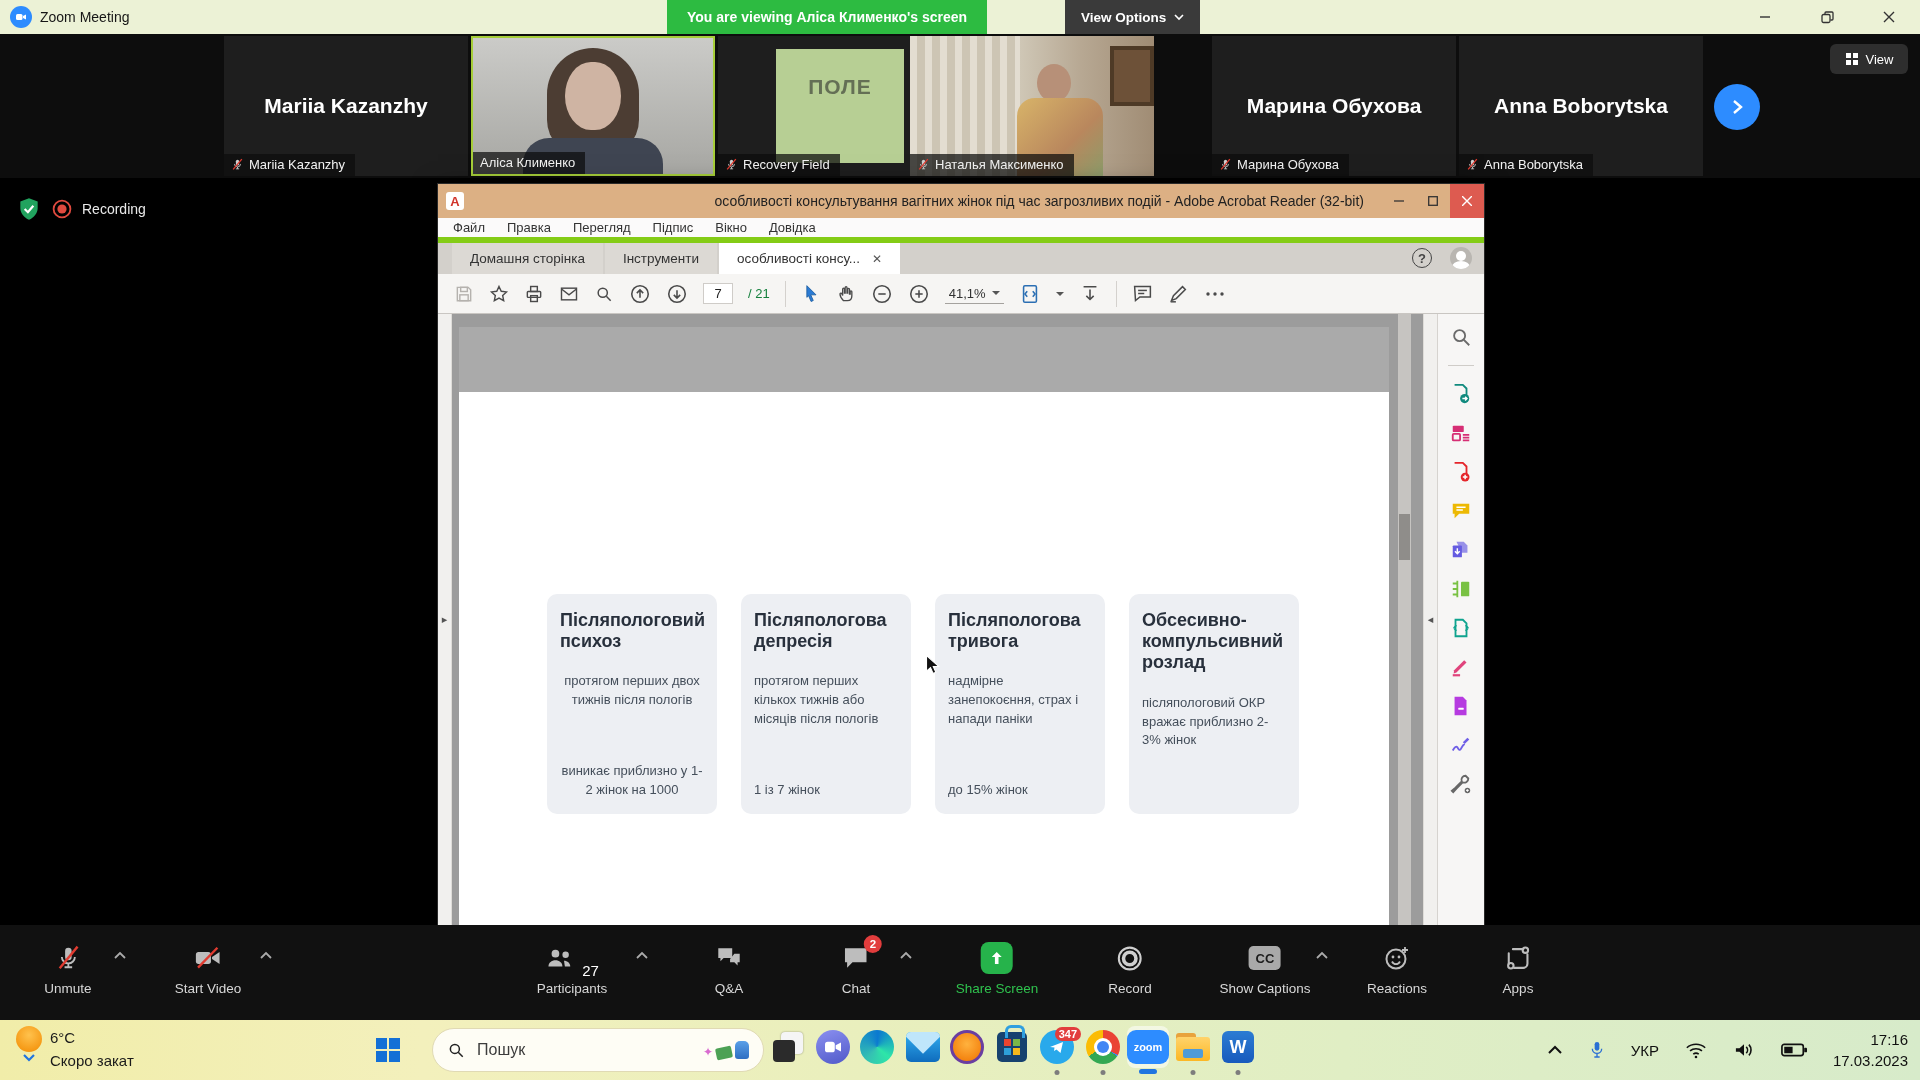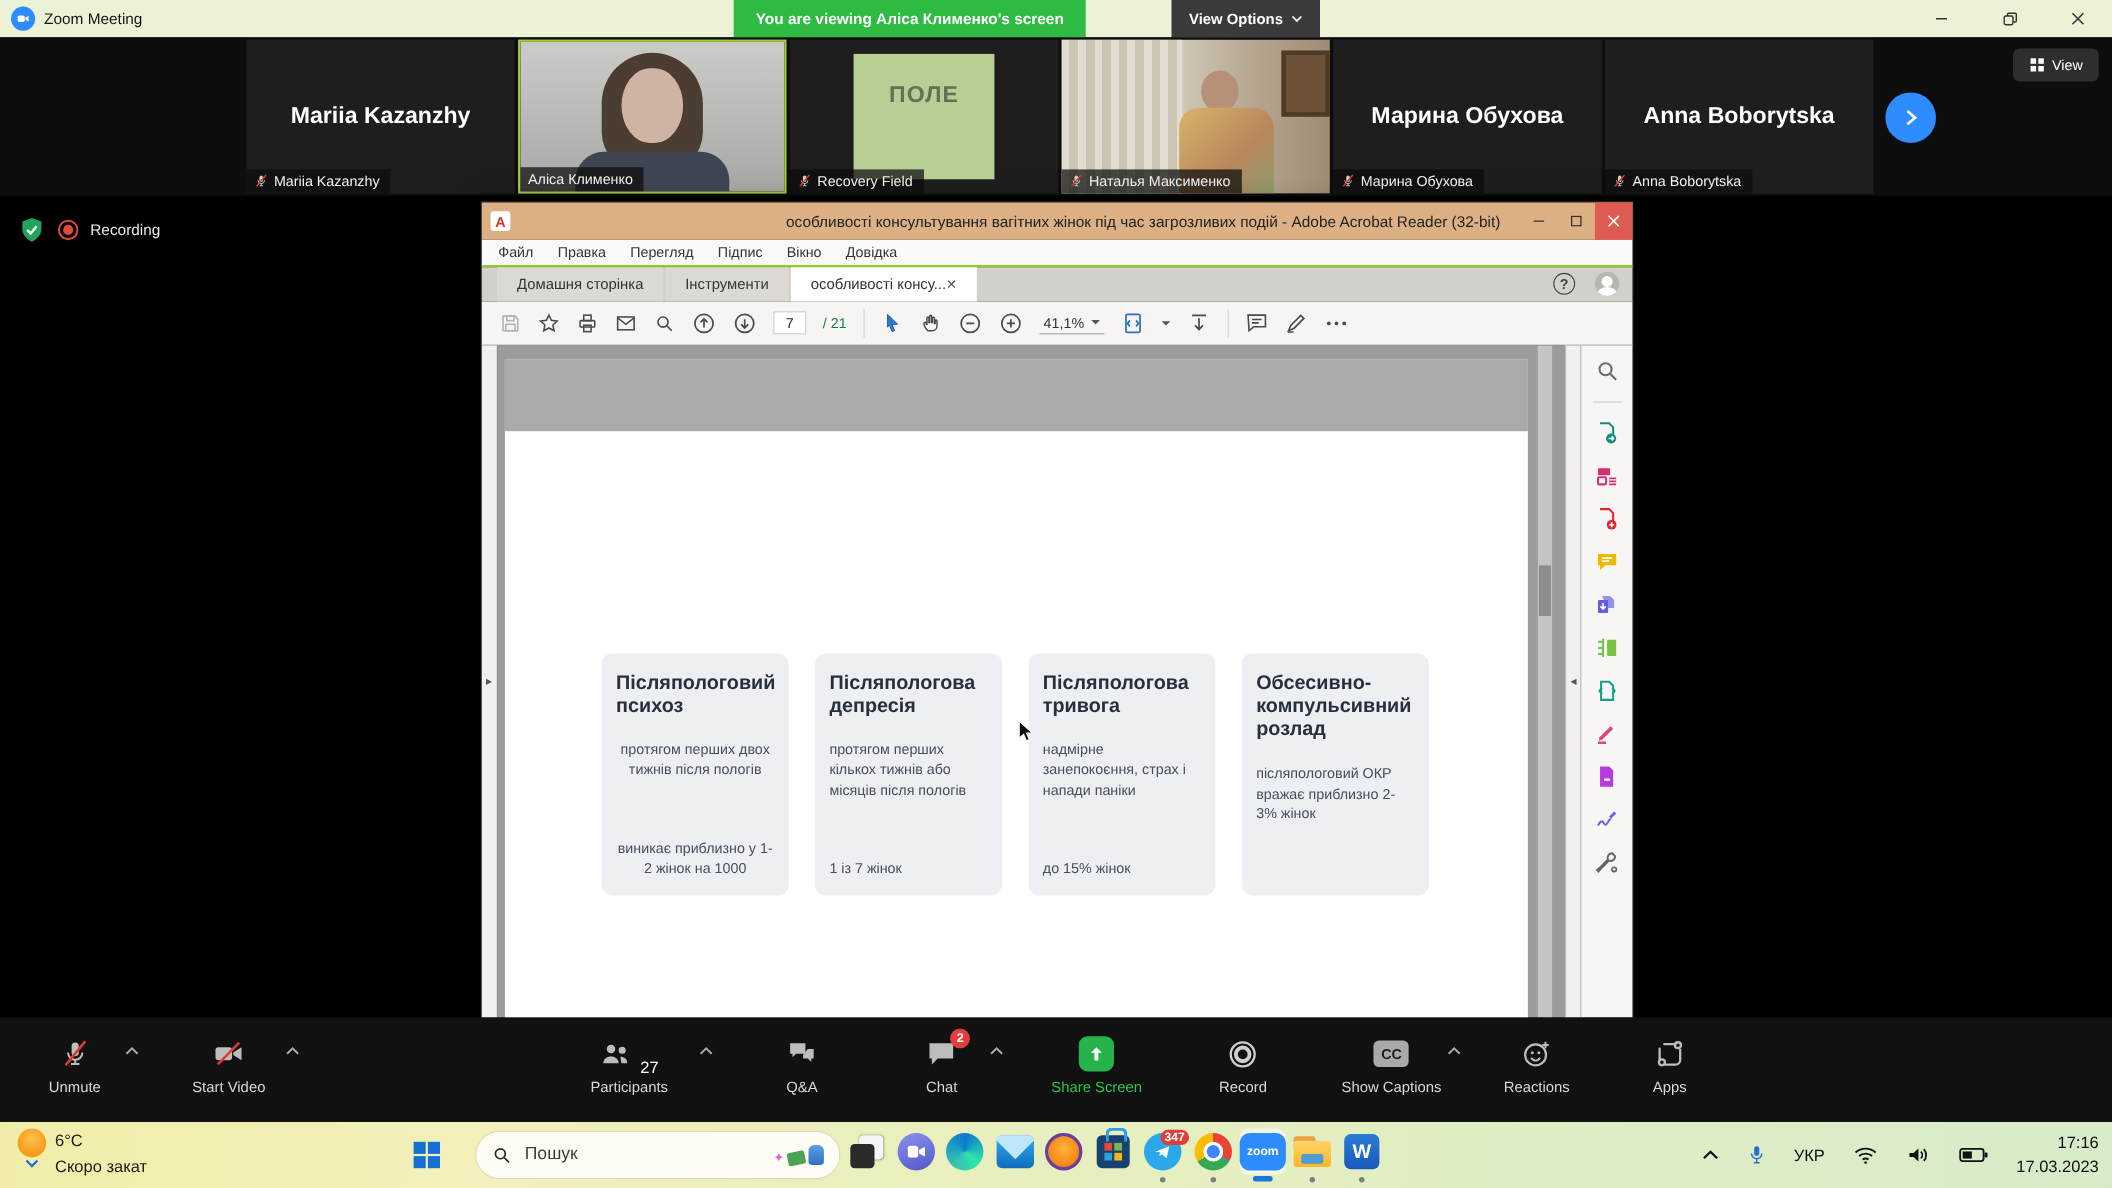--- a/index.html
+++ b/index.html
@@ -59,25 +59,25 @@
   .acro { position:absolute; left:438px; top:184px; width:1046px; height:741px; display:flex; flex-direction:column;
           box-shadow:0 0 0 1px #2a2a2a, 0 6px 24px rgba(0,0,0,.6); }
   .ac-title { height:34px; background:#dcb084; display:flex; align-items:center; padding-left:8px; position:relative; }
   .ac-title .ttext { position:absolute; left:0; right:120px; text-align:right; font-size:14px; color:#222; }
   .acicon { width:18px; height:18px; background:#fff; border-radius:3px; color:#d1342b; font-weight:bold; font-size:13px;
             display:flex; align-items:center; justify-content:center; }
   .ac-ctl { position:absolute; right:0; top:0; height:34px; display:flex; }
   .ac-ctl .b { width:34px; height:34px; display:flex; align-items:center; justify-content:center; }
   .ac-ctl .close { background:#dd5b50; color:#fff; font-size:13px; }
   .ac-menu { height:25px; background:#fbfafa; display:flex; align-items:center; gap:22px; padding-left:15px;
-             font-size:13px; color:#333; border-bottom:2px solid #84cc16; }
+             font-size:13px; color:#333; border-bottom:6px solid #84cc16; }
   .ac-tabs { height:31px; background:#d3d0cb; display:flex; align-items:flex-end; padding-left:14px; position:relative; }
   .tab { height:31px; display:flex; align-items:center; padding:0 18px; font-size:13.5px; color:#333; background:#dcd9d4;
          margin-right:2px; cursor:pointer; }
-  .tab.active { background:#fff; gap:0; }
+  .tab.active { background:#fff; gap:12px; }
   .tabx { color:#555; font-size:12px; }
   .ac-tabs .right { position:absolute; right:12px; top:4px; display:flex; gap:18px; align-items:center; }
   .helpc { width:20px; height:20px; border-radius:50%; border:1.5px solid #444; color:#444; font-size:13px; font-weight:bold;
            display:flex; align-items:center; justify-content:center; }
   .userc { width:22px; height:22px; border-radius:50%; background:#b9b6b1; position:relative; overflow:hidden; }
   .userc:before { content:""; position:absolute; left:6px; top:4px; width:10px; height:10px; border-radius:50%; background:#fff; }
   .userc:after  { content:""; position:absolute; left:2px; top:14px; width:18px; height:12px; border-radius:50%; background:#fff; }
   .ac-tools { height:40px; background:#f6f5f3; border-bottom:1px solid #c9c6c2; display:flex; align-items:center;
               gap:15px; padding:0 16px; }
   .sep { width:1px; height:26px; background:#d4d1cd; }
@@ -242,21 +242,21 @@
       <div class="vid alisa">
           <div class="hair"></div>
           <div class="face"></div>
           <div class="body"></div>
         </div>
       <div class="plate">
         <span>Аліса Клименко</span>
       </div>
     </div>
 
-    <div class="tile" style="left:965px">
+    <div class="tile" style="left:910px">
       <div class="vid natalia">
           <div class="curtain"></div>
           <div class="wall"></div>
           <div class="head"></div>
           <div class="body"></div>
         </div>
       <div class="plate">
         <svg width="13" height="13" viewBox="0 0 24 24">
             <path d="M12 3a3 3 0 0 1 3 3v5a3 3 0 0 1-6 0V6a3 3 0 0 1 3-3z" fill="#cfcfcf"></path>
             <path d="M6.5 11a5.5 5.5 0 0 0 11 0M12 16.5V20M9 20h6" stroke="#cfcfcf" stroke-width="1.6" fill="none"></path>

